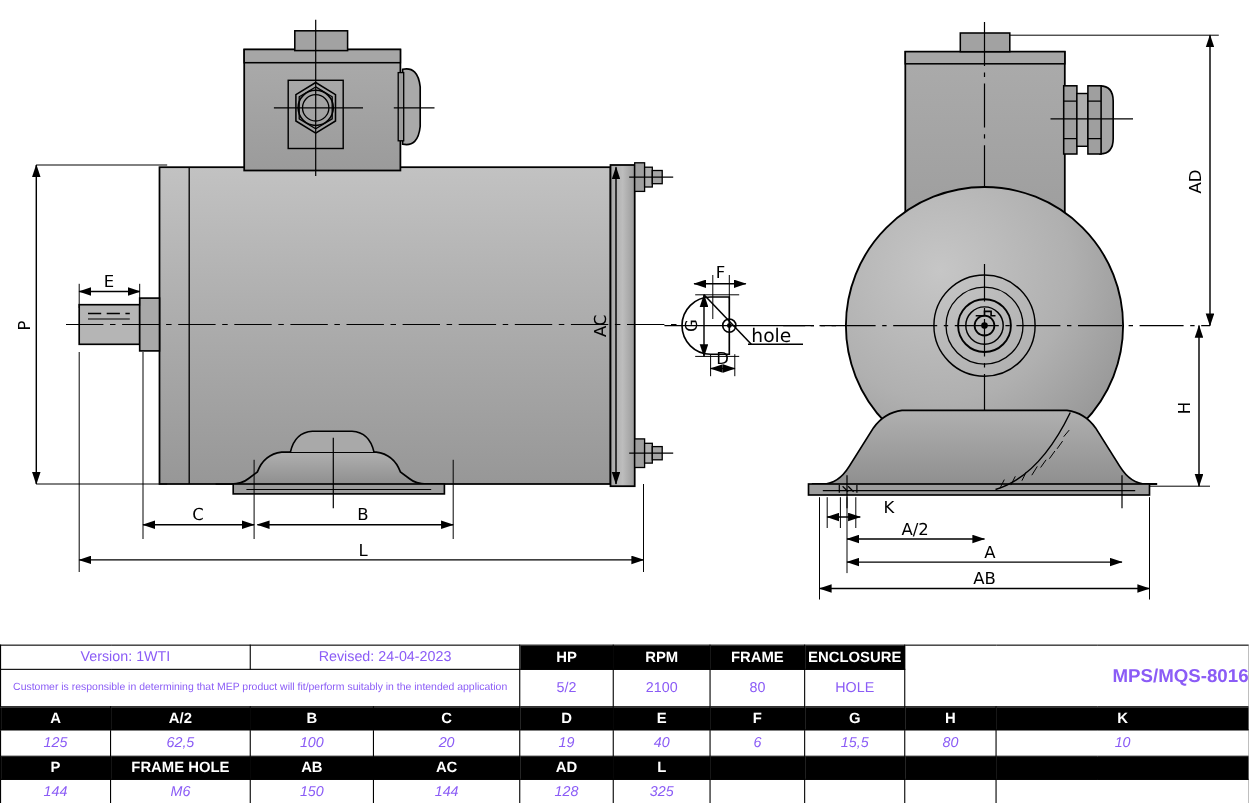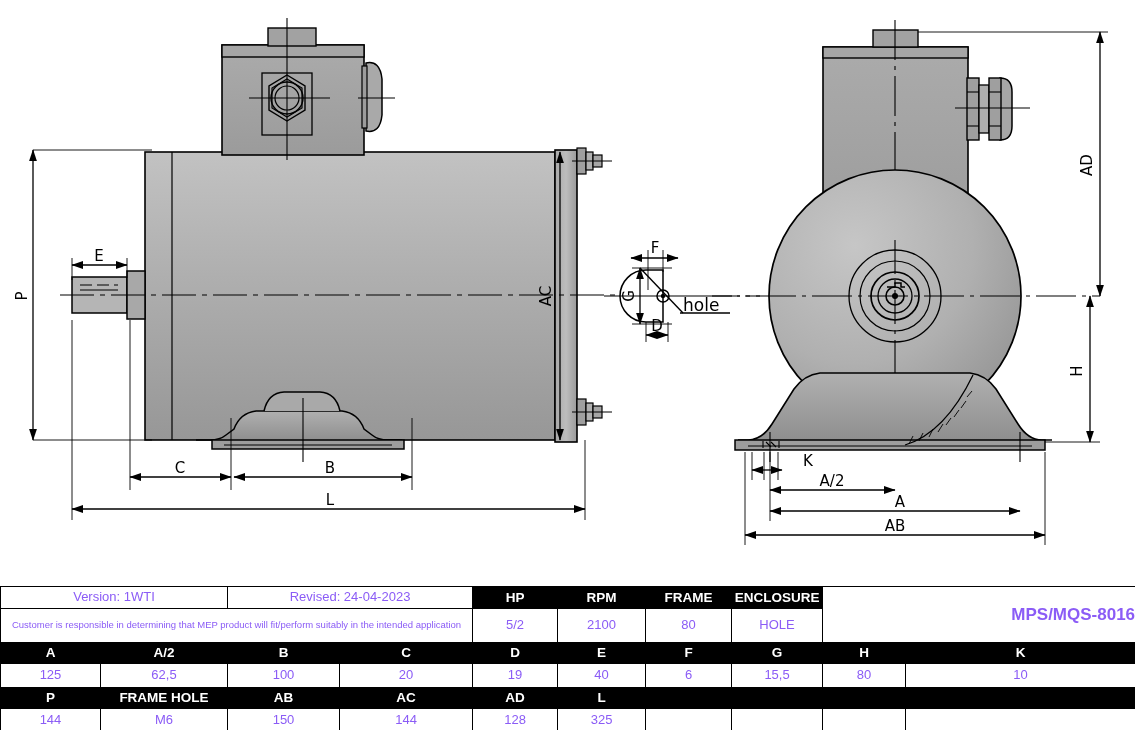--- a/index.html
+++ b/index.html
@@ -10,21 +10,21 @@
   
   #spec-table{position:absolute;left:0;top:586px;width:1135px;border-collapse:collapse;
               table-layout:fixed;font-family:"Liberation Sans",sans-serif;}
   #spec-table td{border:1px solid #000;text-align:center;vertical-align:middle;
                  font-size:13px;color:#8b5cf6;background:#fff;padding:0;line-height:1.15;}
   #spec-table td.hdr{background:#000;color:#fff;font-weight:bold;font-size:13.5px;}
   #spec-table td.blank{background:#000;border-color:#000;}
   #spec-table td.note{font-size:9.5px;line-height:1.15;padding:3px 3px;}
   #spec-table td.model{font-weight:bold;font-size:17px;text-align:right;}
   #spec-table td.ver{font-size:13px;}
-  .r1{height:22px;} .r2{height:34px;} .rh{height:21px;} .rv{height:24px;}
+  .r1{height:22px;} .r2{height:34px;} .rh{height:21px;} .rv{height:24px;font-style:italic;}
 </style>
 </head>
 <body>
 
 <div id="root">
 
   <svg id="drawing" viewBox="0 0 1135 580">
     <defs>
       <linearGradient id="bodyGrad" x1="0" y1="0" x2="0" y2="1">
         <stop offset="0" stop-color="#c2c2c2"></stop>

